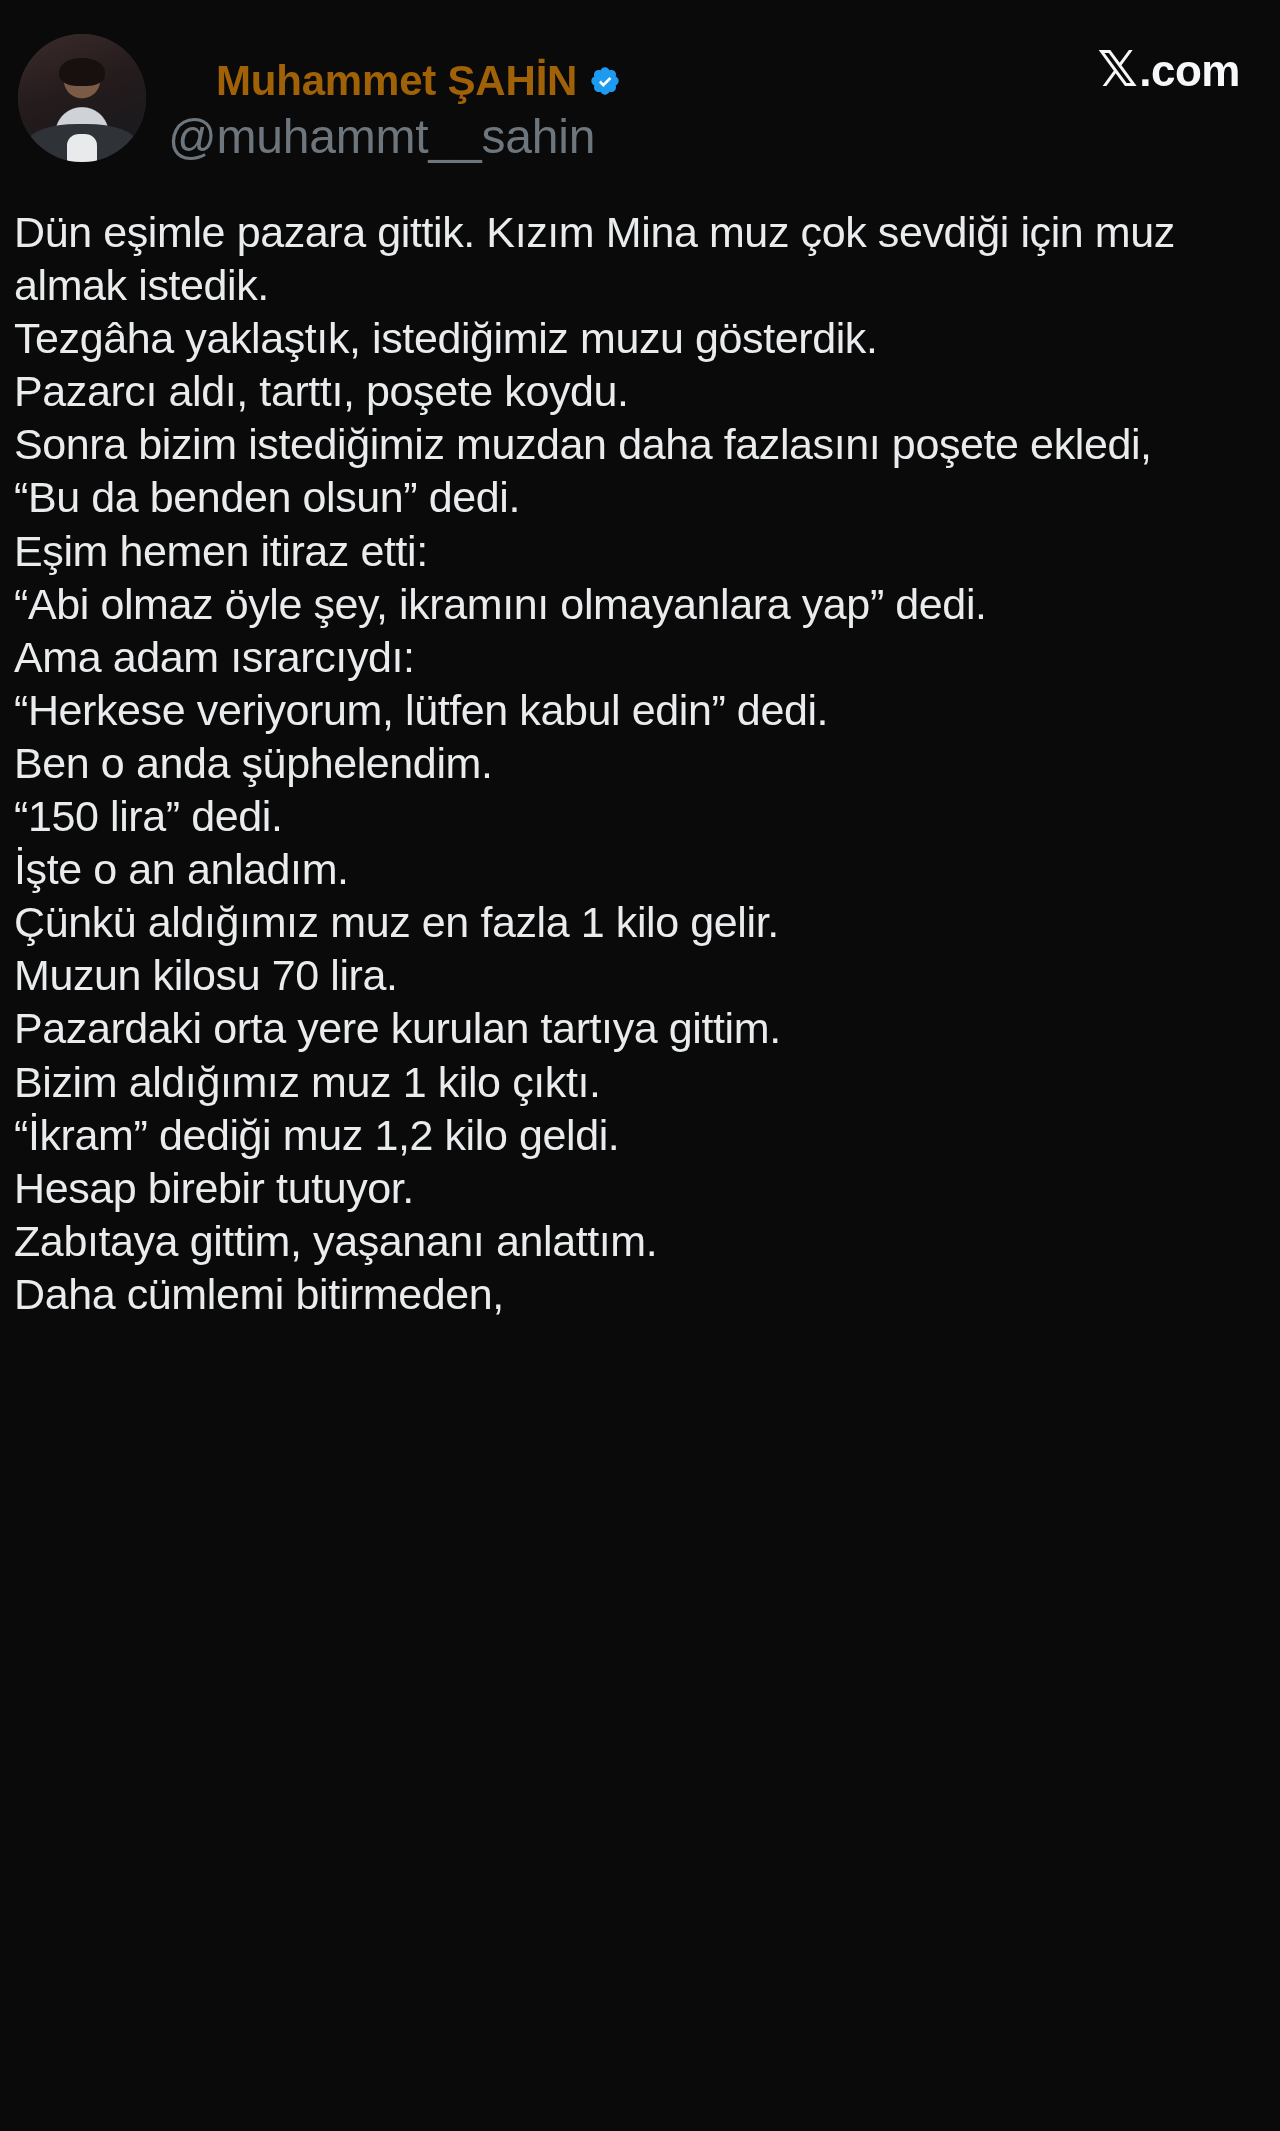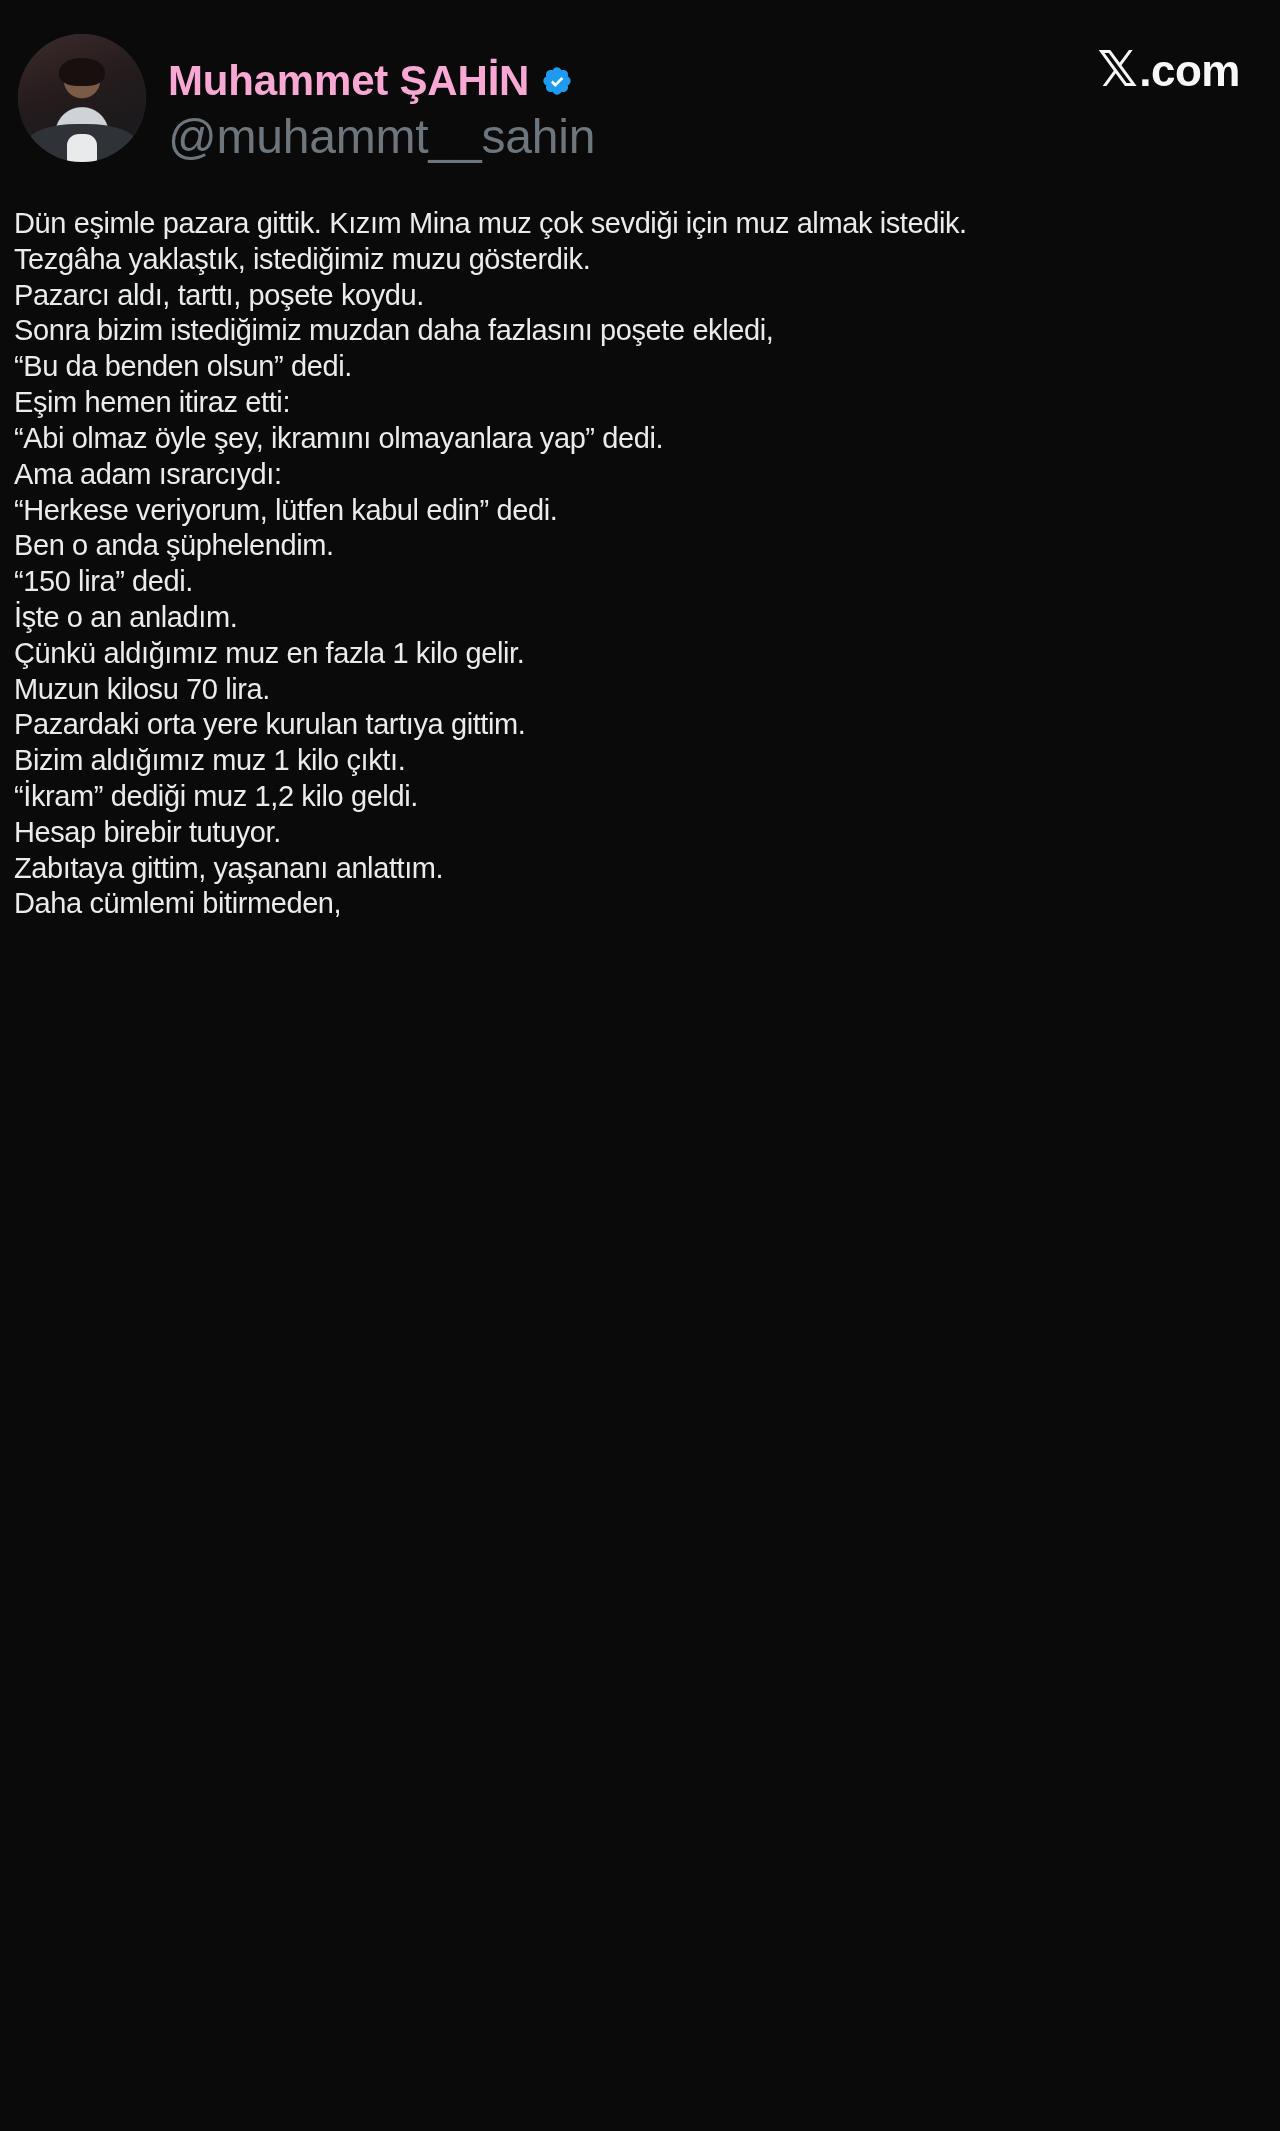--- a/index.html
+++ b/index.html
@@ -82,23 +82,24 @@
     line-height: 1.08;
   }
   .display-name-row {
     display: flex;
     align-items: center;
     gap: 12px;
   }
   .display-name {
     font-size: 42px;
     font-weight: 700;
-    color: #f9a8d4;
+    color: #a16207;
     letter-spacing: -0.2px;
     white-space: nowrap;
+    margin-left: 48px;
   }
   .verified {
     width: 32px;
     height: 32px;
     flex: 0 0 32px;
     display: inline-block;
   }
   .handle {
     margin-top: 8px;
     font-size: 48px;
@@ -121,21 +122,21 @@
     font-weight: 700;
     line-height: 1;
     margin-right: 2px;
     font-family: "DejaVu Sans", sans-serif;
   }
   
   .tweet-body {
     padding: 38px 30px 40px 14px;
   }
   .tweet-line {
-    font-size: 29px;
+    font-size: 43px;
     line-height: 1.235;
     color: #e9ebed;
     letter-spacing: -0.4px;
     white-space: pre-wrap;
     word-wrap: break-word;
   }
   
   .tweet-line:last-child {
     margin-bottom: 0;
   }

